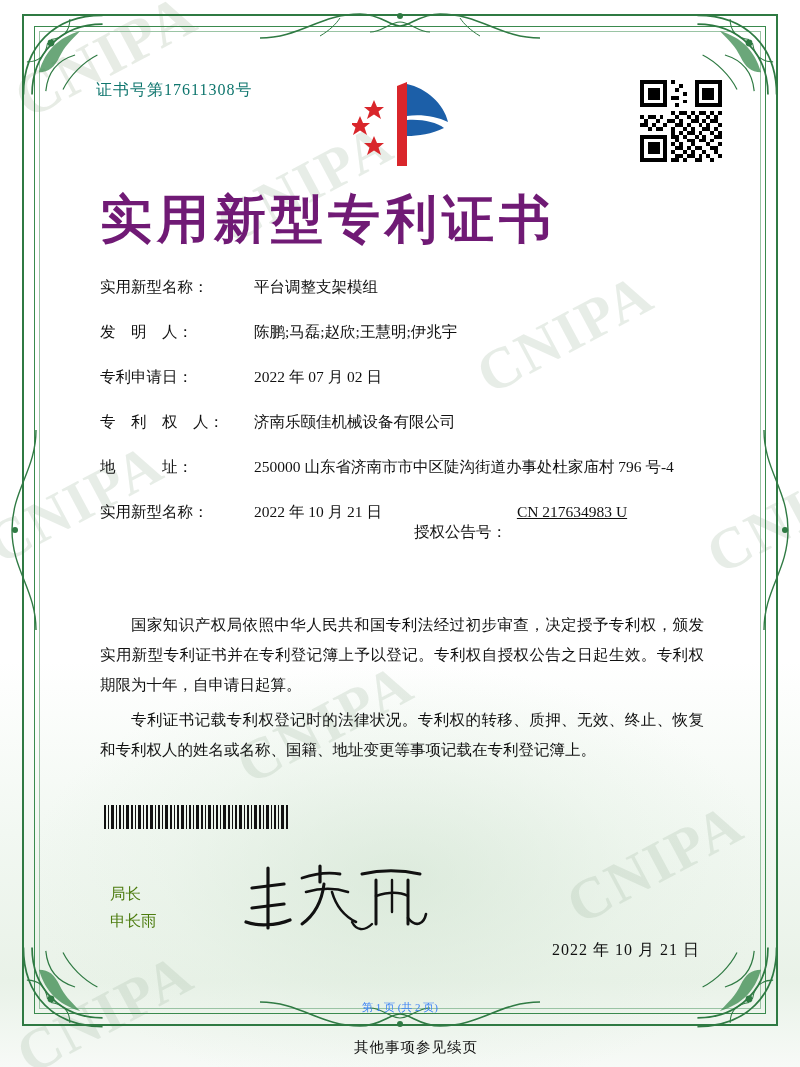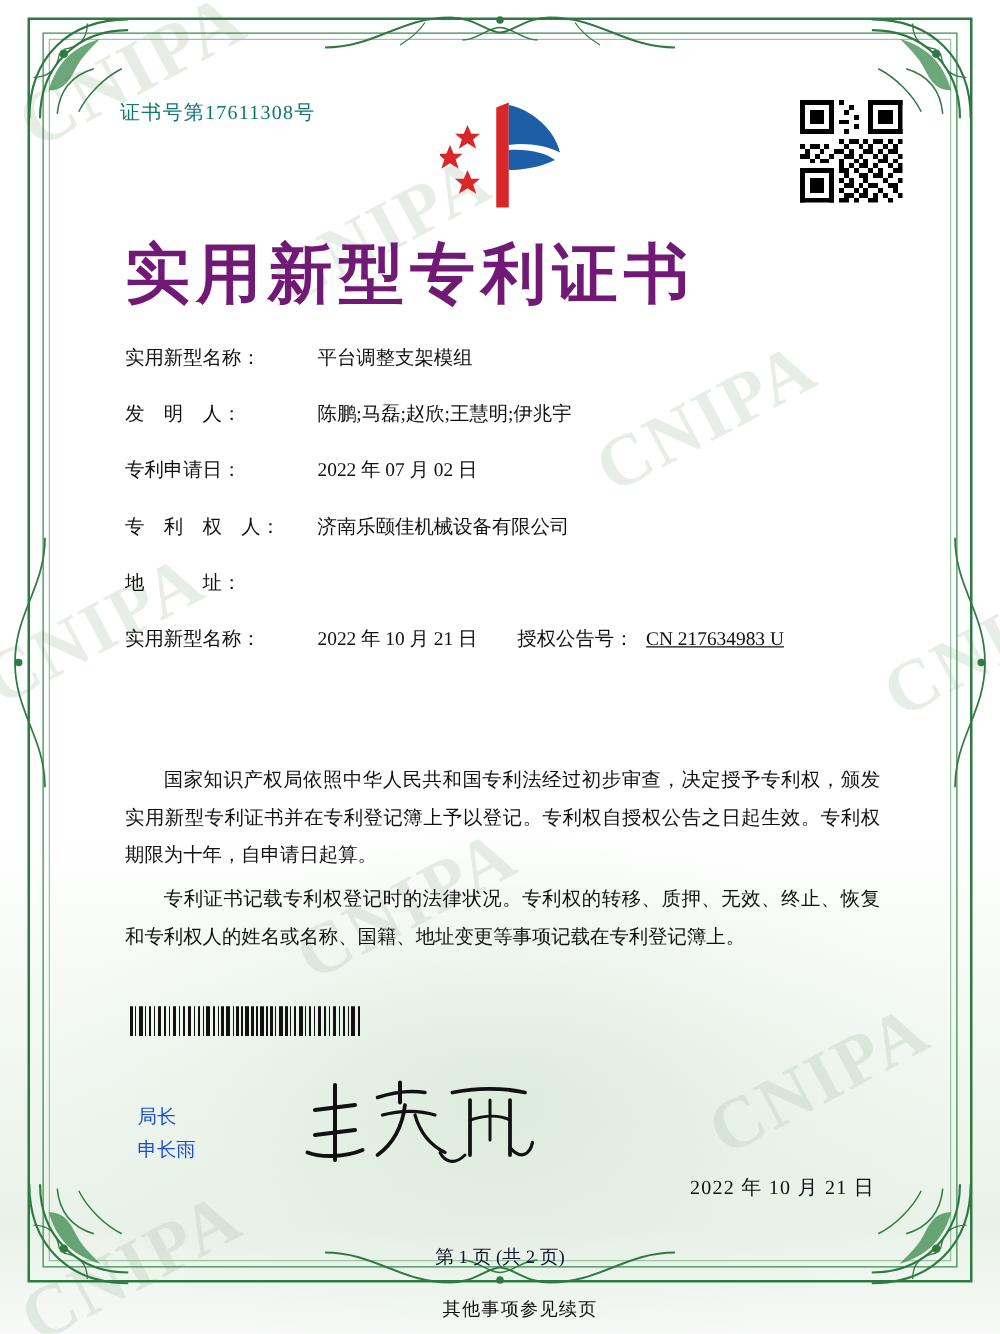--- a/index.html
+++ b/index.html
@@ -147,20 +147,21 @@
   }
   .field-value {
     flex: 1 1 auto;
     word-break: break-all;
     margin-left: 48px;
   }
   .field-row.pair .field-value { flex: 0 0 auto; }
   .field-label2 {
     margin-left: 32px;
     white-space: nowrap;
+    margin-top: 20px;
   }
   .field-value2 { margin-left: 10px; white-space: nowrap; text-decoration: underline; }
 
   
   .body-text {
     position: absolute;
     left: 100px; top: 610px;
     width: 604px;
     font-size: 15.5px;
     line-height: 1.95;
@@ -175,43 +176,43 @@
     left: 104px; top: 805px;
     width: 186px; height: 24px;
   }
 
   
   .sig-labels {
     position: absolute;
     left: 110px; top: 880px;
     font-size: 15.5px;
     line-height: 1.75;
-    color: #1d4ed8;
+    color: #4d7c0f;
   }
   .signature {
     position: absolute;
     left: 240px; top: 862px;
     width: 190px; height: 72px;
   }
   .issue-date {
     position: absolute;
     right: 100px; top: 940px;
     font-size: 16px;
     color: #111111;
     letter-spacing: 1px;
   }
 
   
   .page-no {
     position: absolute;
     left: 0; bottom: 52px;
     width: 800px;
     text-align: center;
-    font-size: 15px;
-    color: #0f172a;
+    font-size: 11px;
+    color: #3b82f6;
   }
   .footnote {
     position: absolute;
     left: 0; bottom: 10px;
     width: 800px;
     text-align: center;
     font-size: 14.5px;
     color: #111111;
     letter-spacing: 1px;
     padding-left: 16px;
@@ -451,20 +452,21 @@
       <div class="field-value">2022 年 07 月 02 日</div>
     </div>
 
     <div class="field-row">
       <div class="field-label">专　利　权　人：</div>
       <div class="field-value">济南乐颐佳机械设备有限公司</div>
     </div>
 
     <div class="field-row">
       <div class="field-label">地　　　址：</div>
+      <div class="field-value">250000  山东省济南市市中区陡沟街道办事处杜家庙村 796 号-4</div>
     </div>
 
     <div class="field-row pair">
       <div class="field-label">实用新型名称：</div>
       <div class="field-value">2022 年 10 月 21 日</div>
       <div class="field-label2">授权公告号：</div>
       <div class="field-value2">CN 217634983 U</div>
     </div>
 
   </div>

